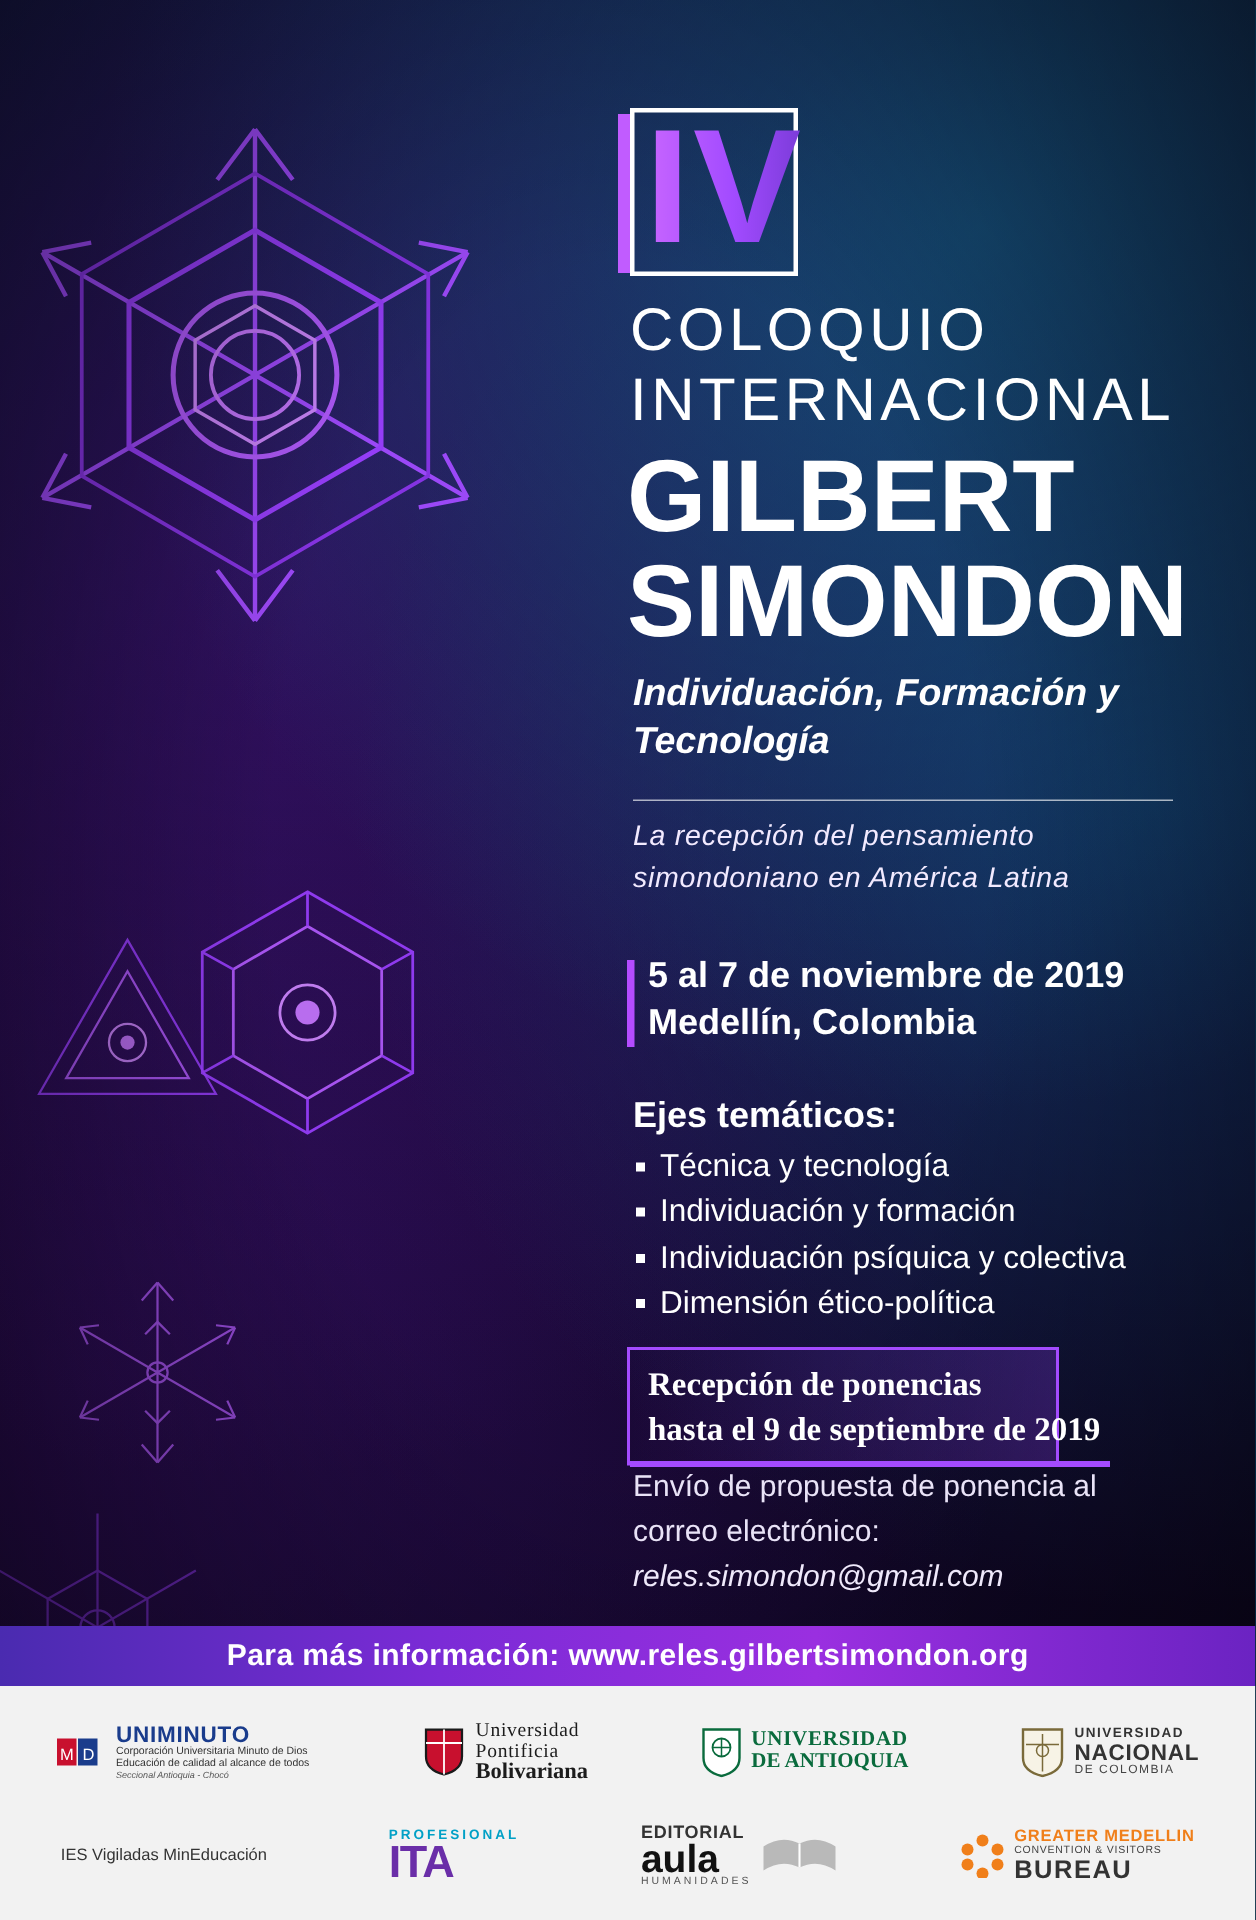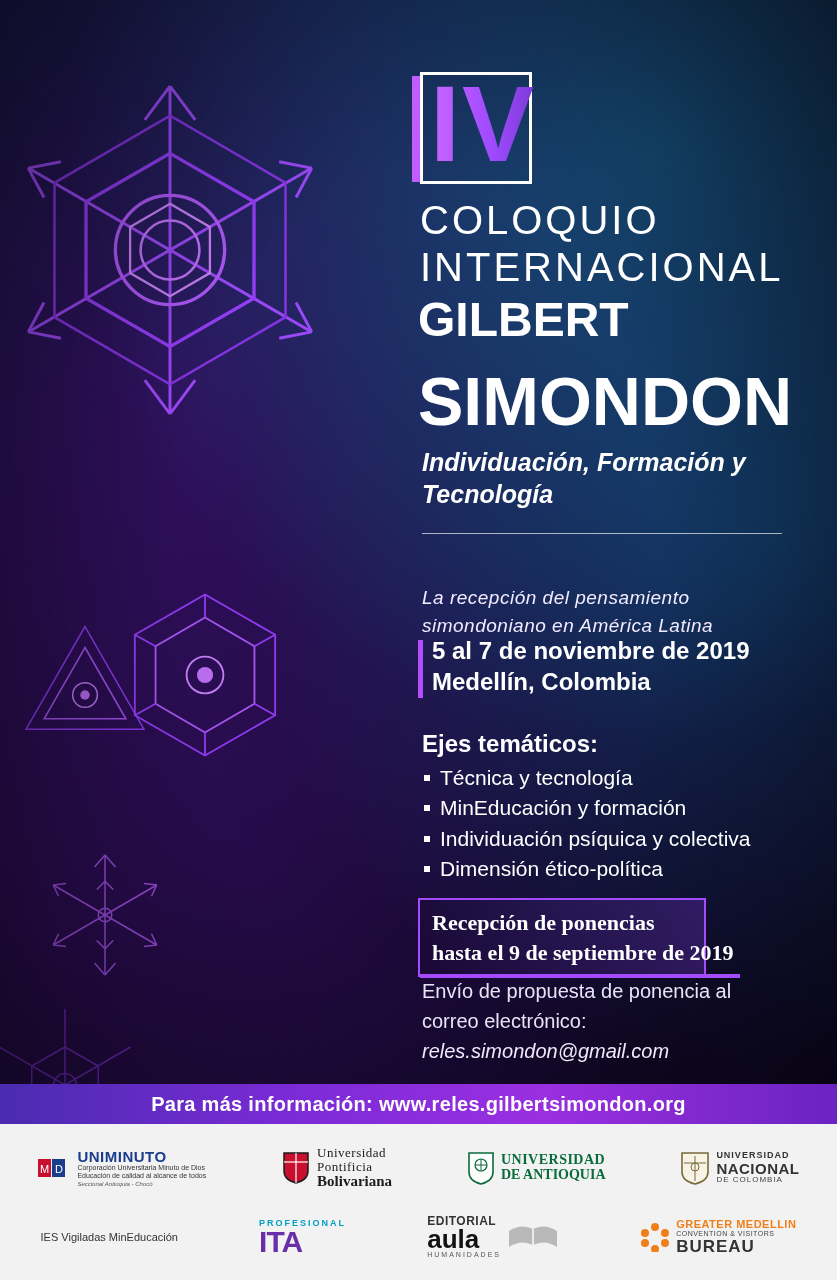--- a/index.html
+++ b/index.html
@@ -105,21 +105,21 @@
     top: 245px;
     font-size: 40px;
     letter-spacing: 3px;
     font-weight: 400;
     color: #ffffff;
   }
   .name1 {
     position: absolute;
     left: 0px;
     top: 292px;
-    font-size: 48px;
+    font-size: 68px;
     font-weight: bold;
     letter-spacing: 0px;
     color: #ffffff;
     text-align: center;
   }
   .name2 {
     position: absolute;
     left: 0px;
     top: 362px;
     font-size: 68px;
@@ -148,21 +148,20 @@
   .tagline {
     position: absolute;
     left: 4px;
     top: 544px;
     width: 370px;
     font-size: 19px;
     font-style: italic;
     letter-spacing: 0.5px;
     line-height: 1.45;
     color: #f2eaff;
-    margin-top: 40px;
   }
 
   .datebox {
     position: absolute;
     left: 0px;
     top: 636px;
   }
   .datebox .accent {
     position: absolute;
     left: 0;
@@ -431,21 +430,21 @@
 
     <div class="datebox">
       <span class="accent"></span>
       <div class="dt">5 al 7 de noviembre de 2019</div>
       <div class="dt">Medellín, Colombia</div>
     </div>
 
     <div class="axes-title">Ejes temáticos:</div>
     <ul class="axes-list">
       <li>Técnica y tecnología</li>
-      <li>MinEducación y formación</li>
+      <li>Individuación y formación</li>
       <li>Individuación psíquica y colectiva</li>
       <li>Dimensión ético-política</li>
     </ul>
 
     <div class="callout">
       <div class="ln">Recepción de ponencias</div>
       <div class="ln">hasta el 9 de septiembre de 2019</div>
       <span class="underline"></span>
     </div>
 

